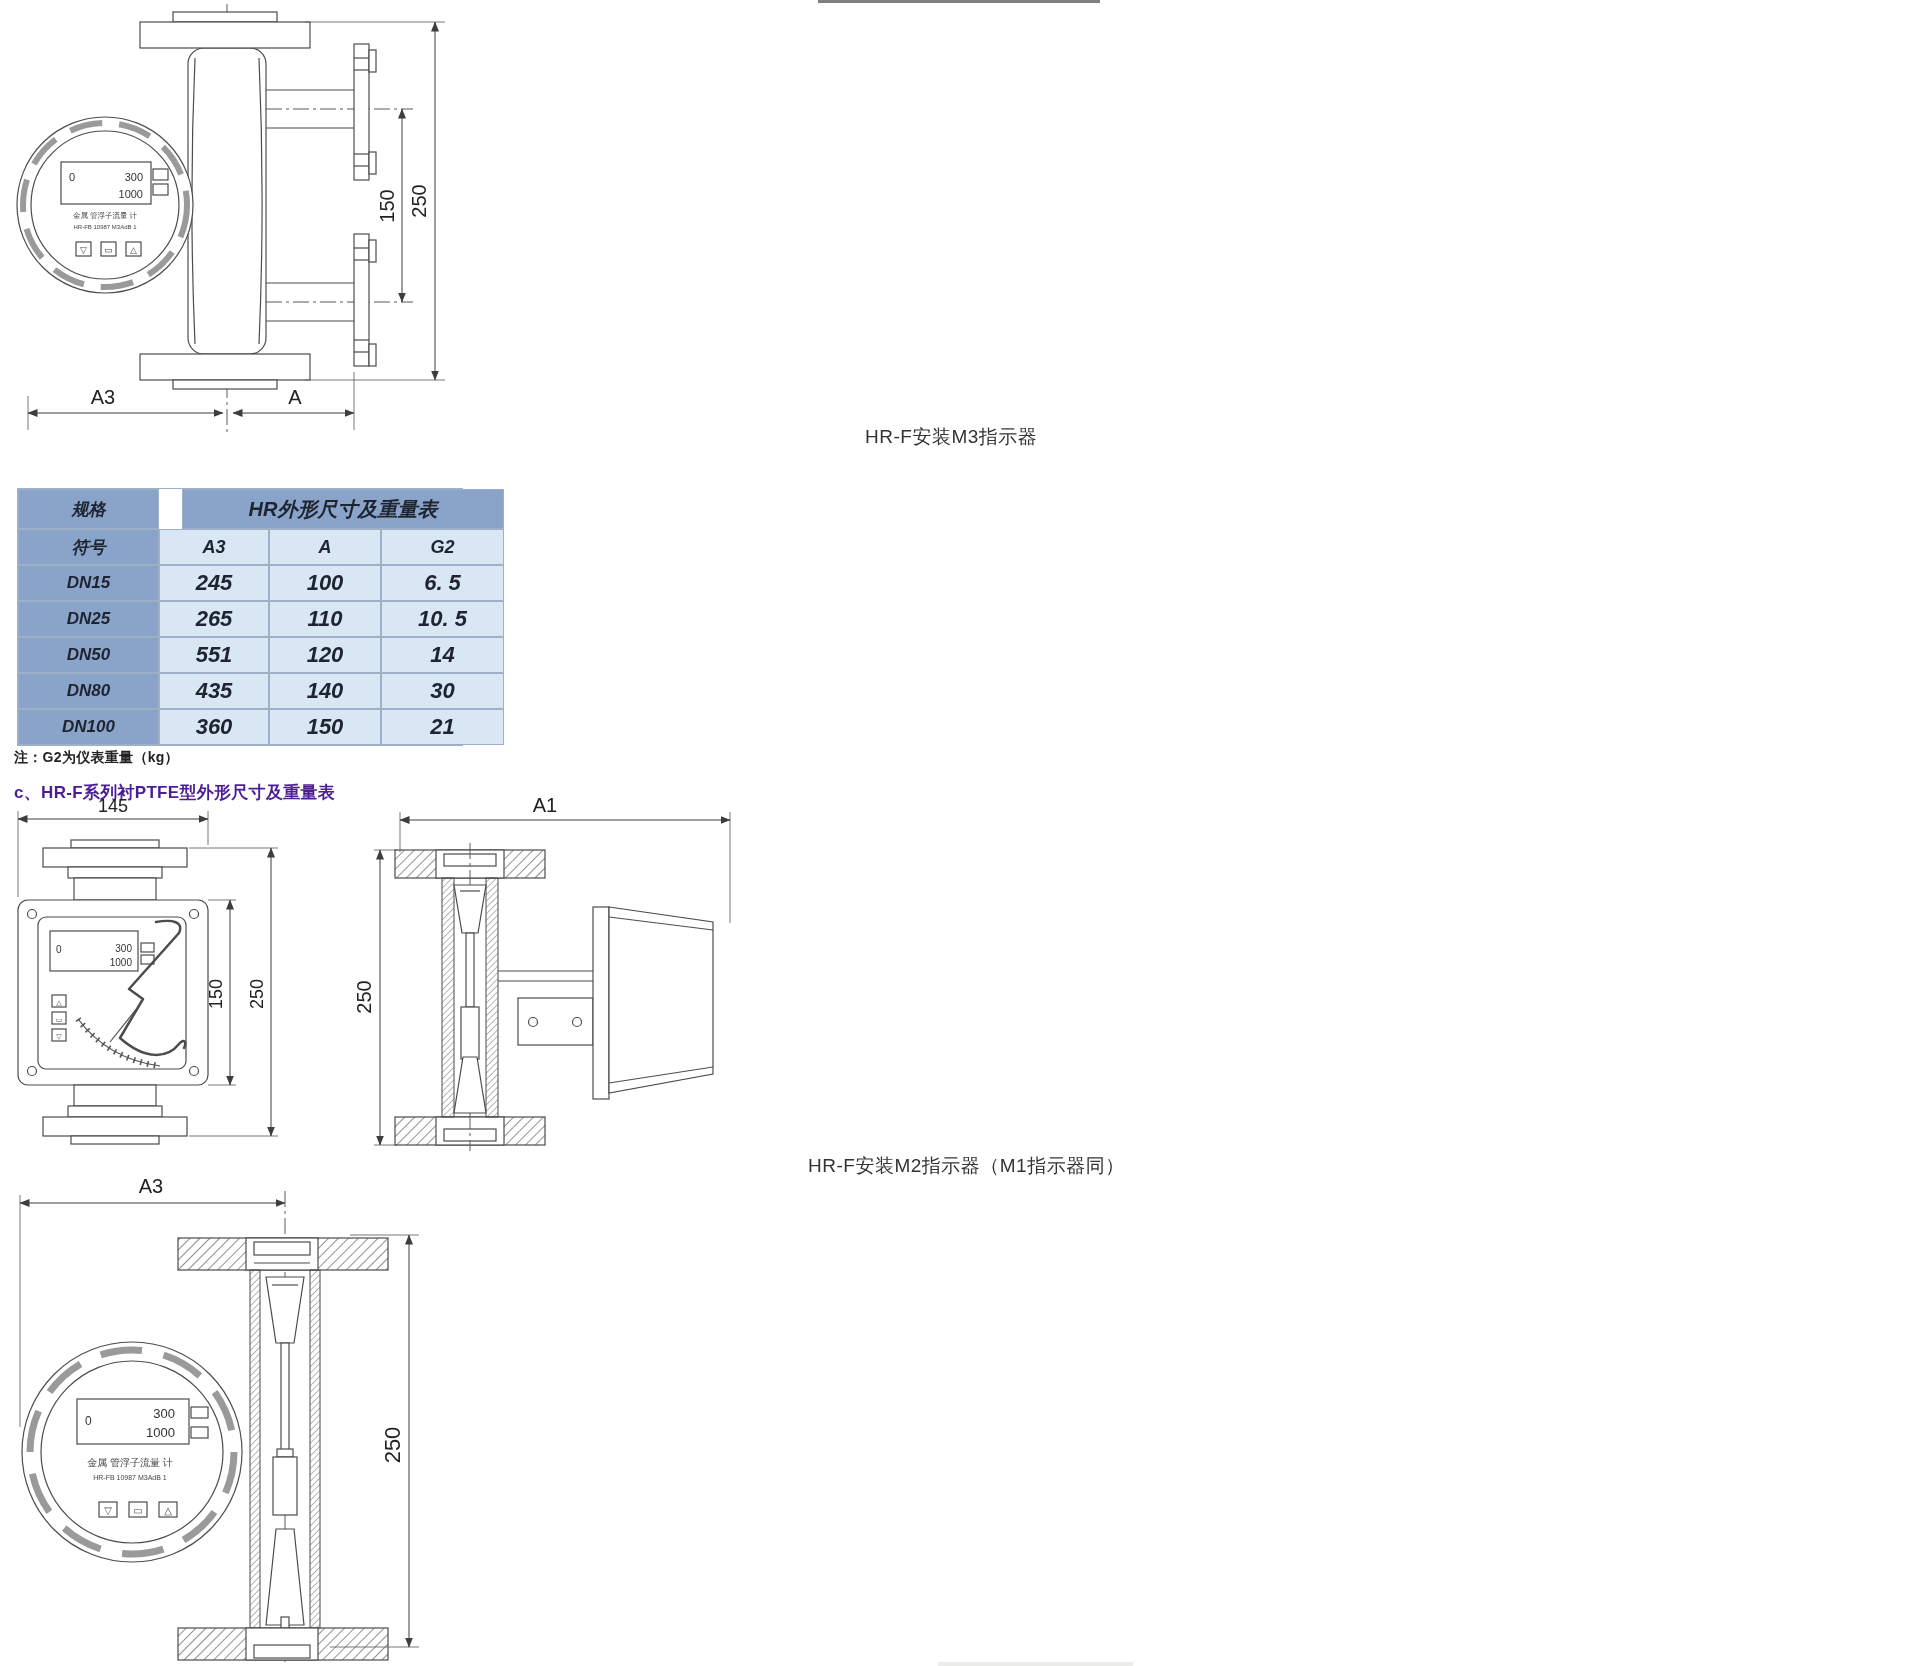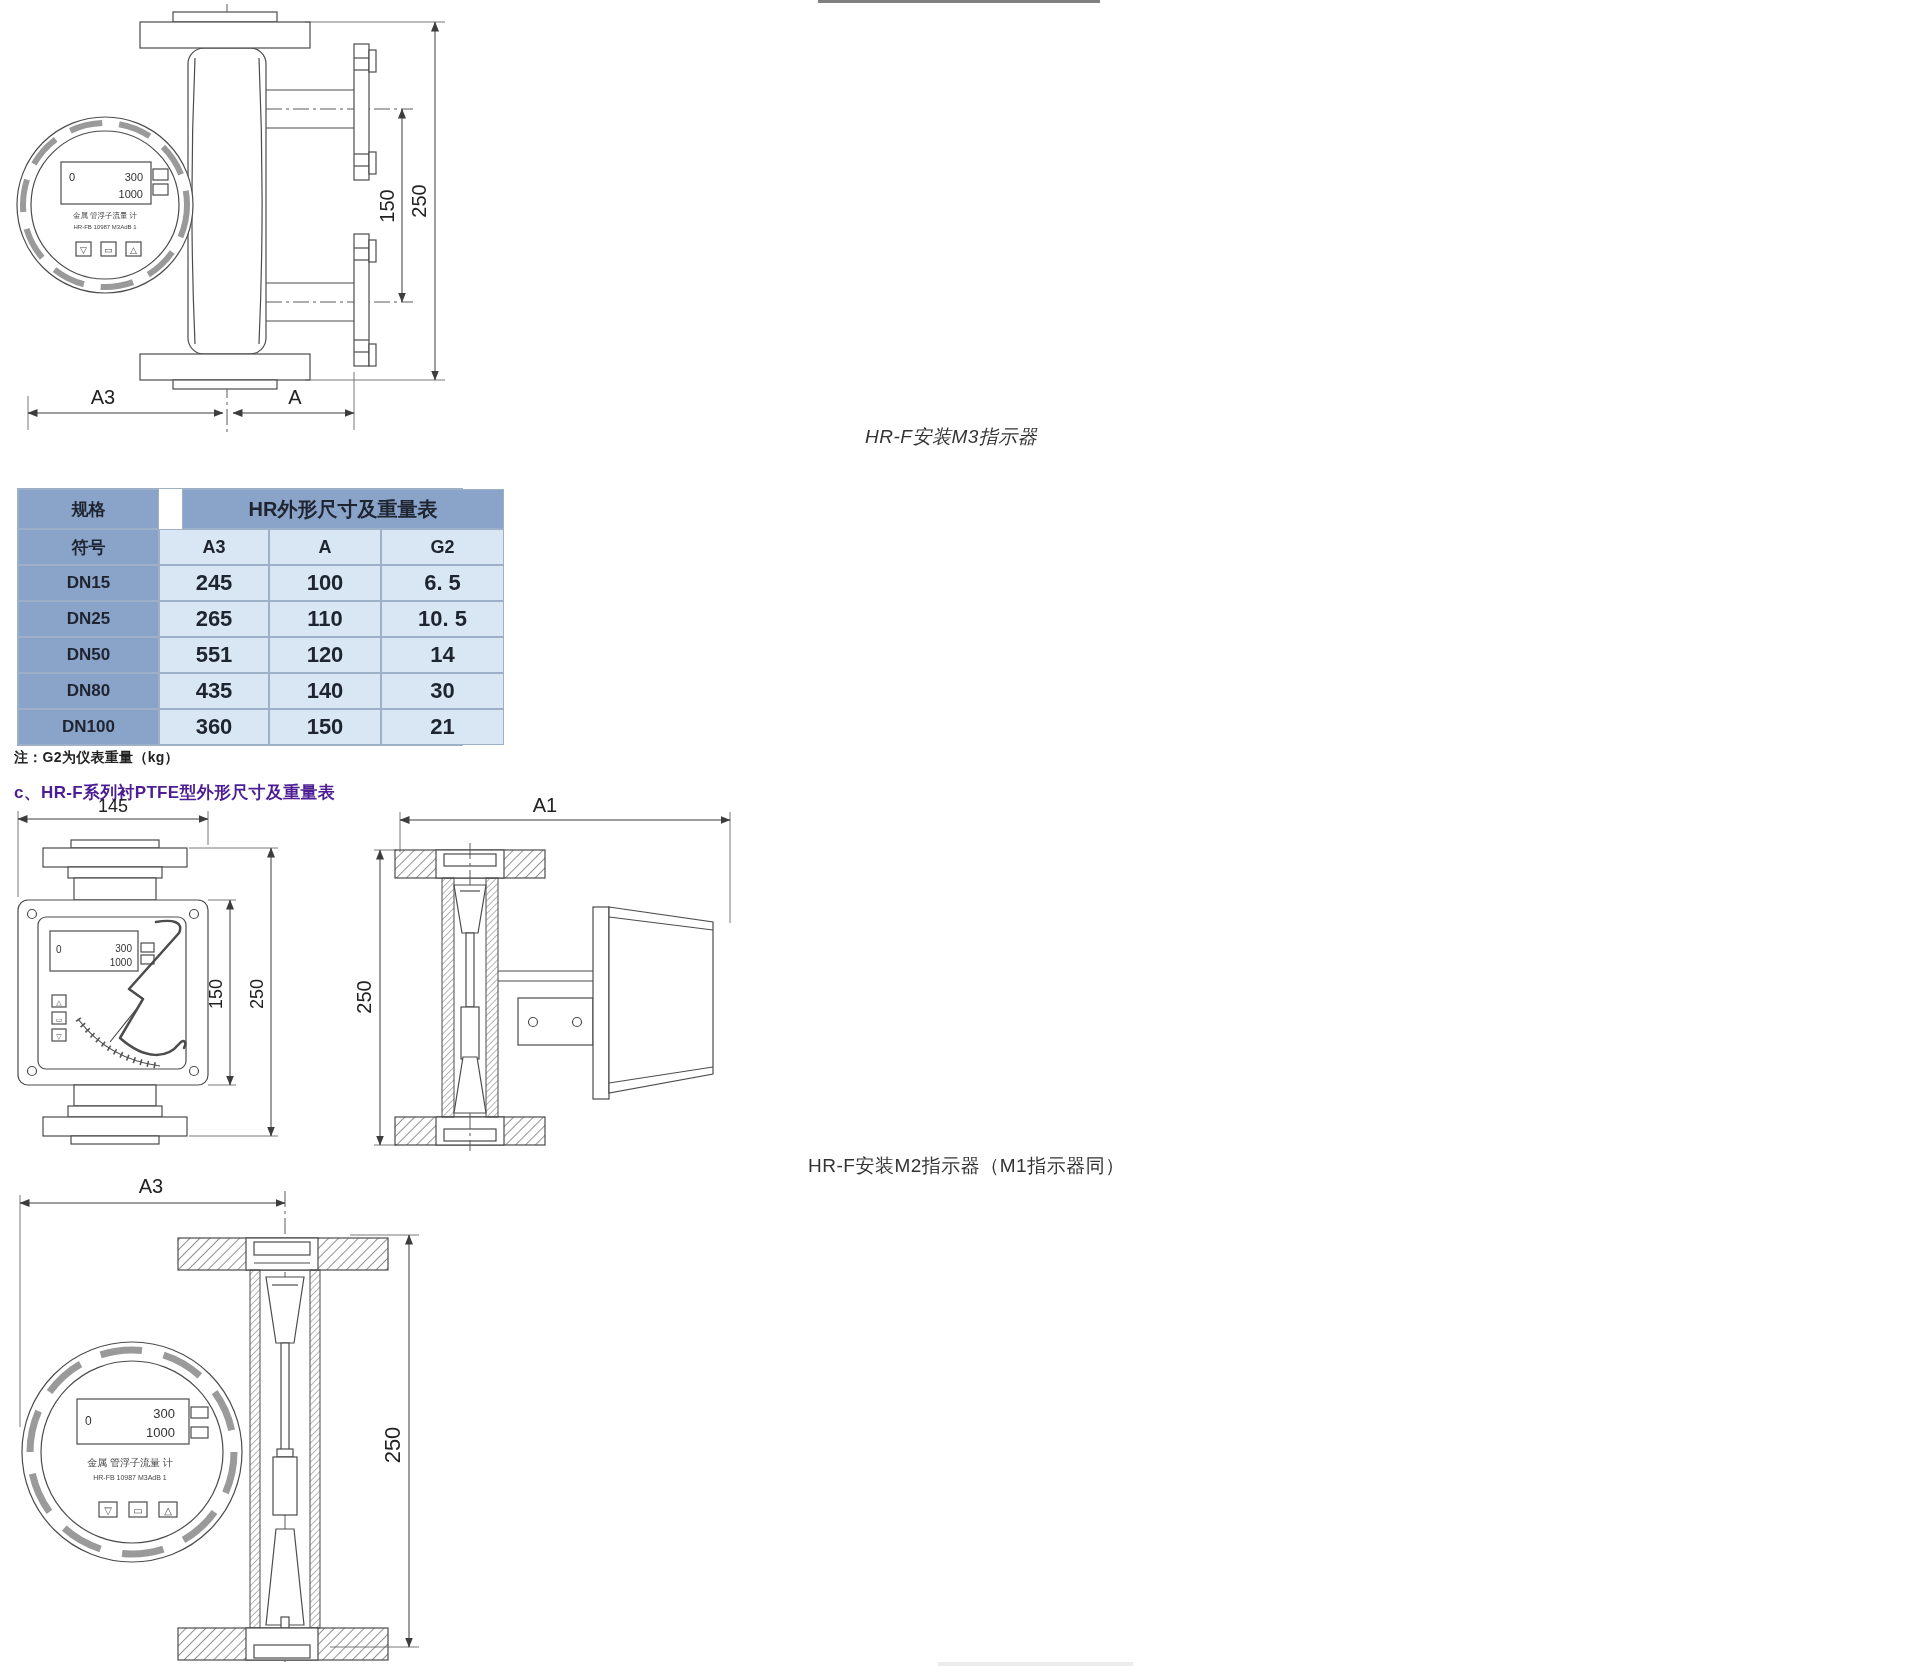--- a/index.html
+++ b/index.html
@@ -116,23 +116,23 @@
     <text class="dimtxt" x="421" y="201" text-anchor="middle" transform="rotate(-90 421 201)">250</text>
 
     <line class="ext" x1="23" y1="396" x2="23" y2="430"></line>
     <line class="ext" x1="349" y1="372" x2="349" y2="430"></line>
     <line class="dim" x1="23" y1="413" x2="218" y2="413" marker-start="url(#m1)" marker-end="url(#m1)"></line>
     <line class="dim" x1="228" y1="413" x2="349" y2="413" marker-start="url(#m1)" marker-end="url(#m1)"></line>
     <text class="dimtxt" x="98" y="404" text-anchor="middle">A3</text>
     <text class="dimtxt" x="290" y="404" text-anchor="middle">A</text>
   </svg>
 
-  <div class="abs caption" style="left:865px;top:424px;font-style:italic;">HR-F安装M3指示器</div>
-
-  <div class="abs spec-table" style="left:17px;top:488px;width:446px;">
+  <div class="abs caption" style="left:865px;top:424px;">HR-F安装M3指示器</div>
+
+  <div class="abs spec-table" style="left:17px;top:488px;width:446px;font-style:italic;">
     <div class="cell c-dark">规格</div>
     <div class="cell c-title">HR外形尺寸及重量表</div>
     <div class="cell c-dark">符号</div>
     <div class="cell c-light c-head">A3</div>
     <div class="cell c-light c-head">A</div>
     <div class="cell c-light c-head">G2</div>
   <div class="cell c-dark">DN15</div>
       <div class="cell c-light">245</div>
       <div class="cell c-light">100</div>
       <div class="cell c-light">6. 5</div>

